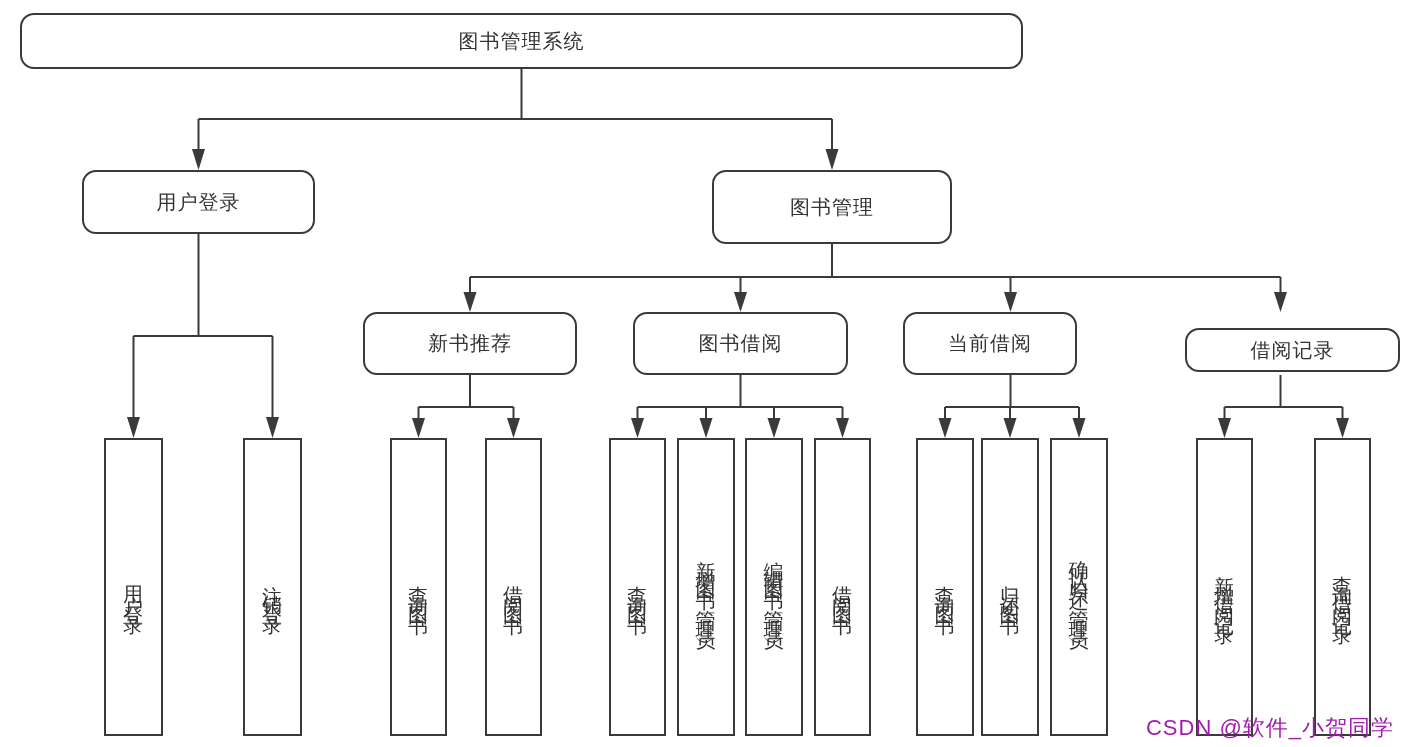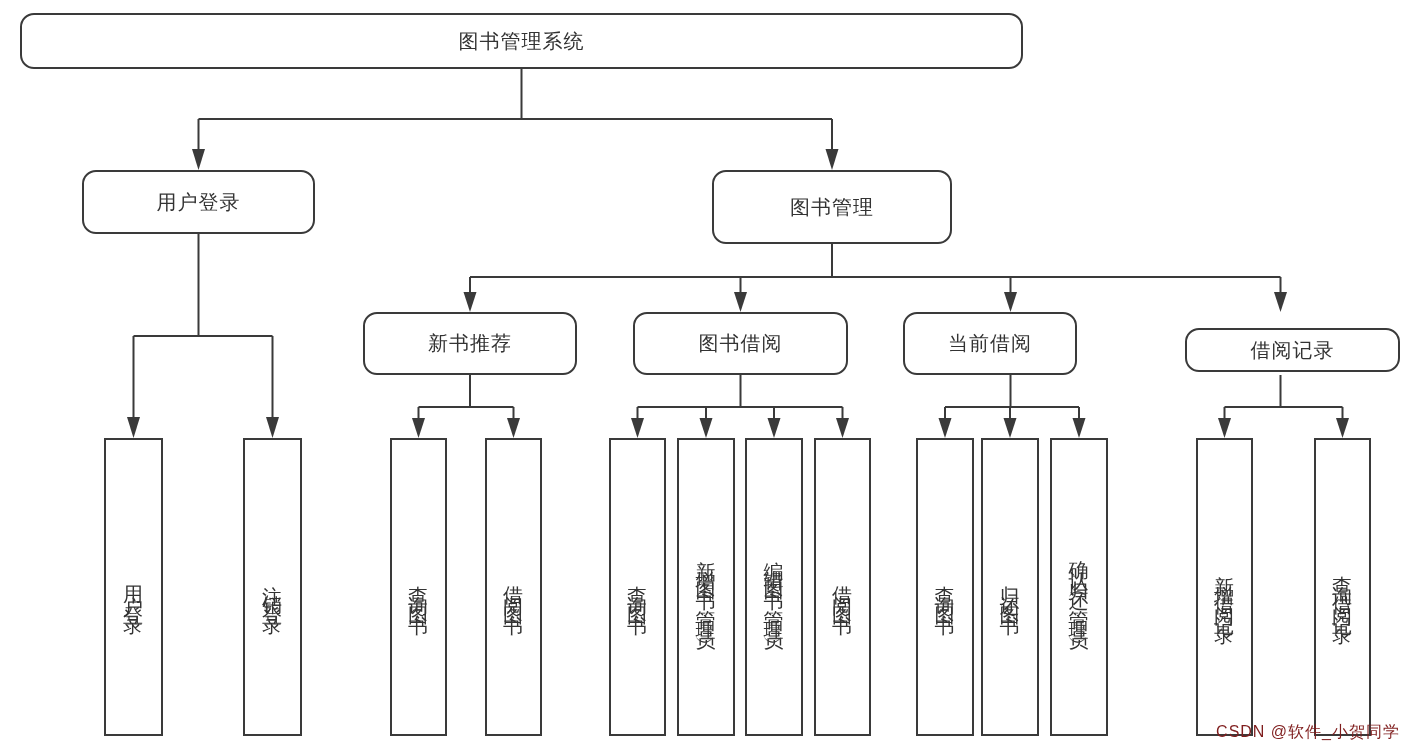--- a/index.html
+++ b/index.html
@@ -32,24 +32,24 @@
   .node.h { letter-spacing: 1px; border-radius: 14px; }
   .node.v {
     writing-mode: vertical-rl;
     text-orientation: mixed;
     letter-spacing: 10px;
     line-height: 1;
     padding-top: 6px;
   }
   #watermark {
     position: absolute;
-    right: 5px;
+    right: 11px;
     bottom: 4px;
-    font-size: 16px;
-    color: #7f1d1d;
+    font-size: 22px;
+    color: #a21caf;
     letter-spacing: 1px;
     z-index: 3;
     white-space: nowrap;
   }
 </style>
 </head>
 <body>
 
 <div id="stage">
 

